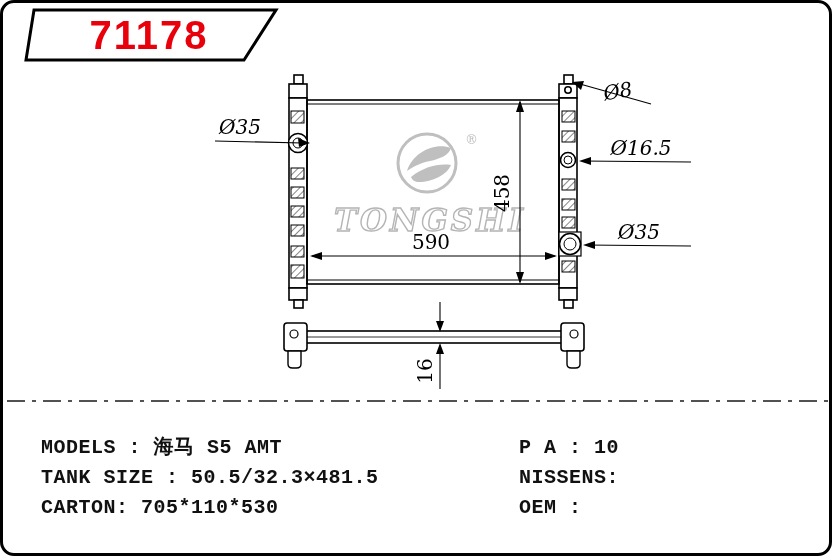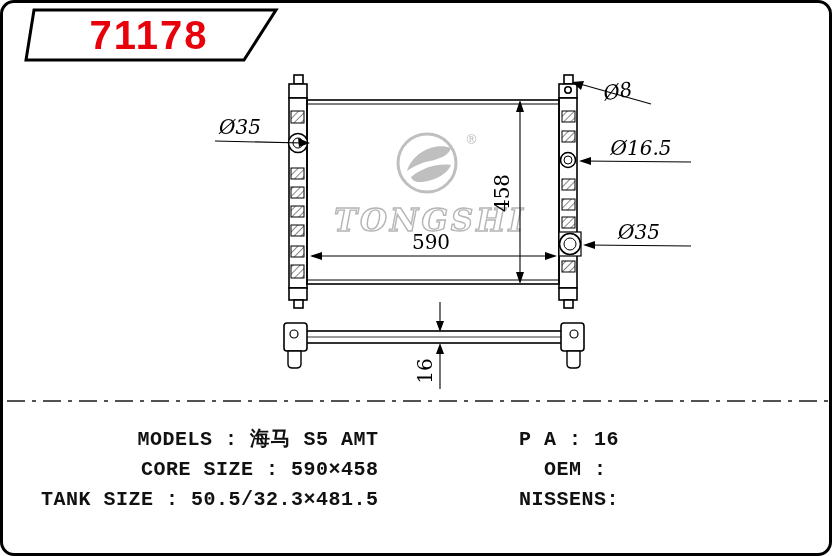--- a/index.html
+++ b/index.html
@@ -11,21 +11,21 @@
     border-radius:14px;
     background:#fff;
     overflow:hidden;
     font-family:"Liberation Sans",sans-serif;
   }
   .drawing-svg{position:absolute;top:0;left:0;}
   .specs{
     position:absolute;left:0;top:402px;right:0;bottom:0;
     padding:14px 0 0 38px;
   }
-  .spec-col{position:absolute;top:20px;text-align:right;}
+  .spec-col{position:absolute;top:28px;}
   .spec-col.left{left:38px;}
   .spec-col.right{left:516px;}
   .spec-row{
     font-family:"Liberation Mono","DejaVu Sans Mono",monospace;
     font-weight:700;
     font-size:20px;
     line-height:30px;
     color:#111;
     white-space:pre;
     letter-spacing:0.5px;
@@ -162,23 +162,23 @@
         <text x="429" y="368" text-anchor="middle" stroke="none" transform="rotate(-90 429 368)">16</text>
       </g>
     </g>
 
     <line x1="4" y1="398" x2="828" y2="398" stroke="#1a1a1a" stroke-width="1.6" stroke-dasharray="18 7 4 7"></line>
   </svg>
 
   <div class="specs">
     <div class="spec-col left">
       <div class="spec-row">MODELS : 海马 S5 AMT</div>
-      <div class="spec-row">CORE SIZE : 590×458</div>
       <div class="spec-row">TANK SIZE : 50.5/32.3×481.5</div>
+      <div class="spec-row">CARTON: 705*110*530</div>
     </div>
     <div class="spec-col right">
-      <div class="spec-row">P A : 16</div>
+      <div class="spec-row">P A : 10</div>
+      <div class="spec-row">NISSENS:</div>
       <div class="spec-row">OEM : </div>
-      <div class="spec-row">NISSENS:</div>
     </div>
   </div>
 
 </div>
 
 </body></html>

